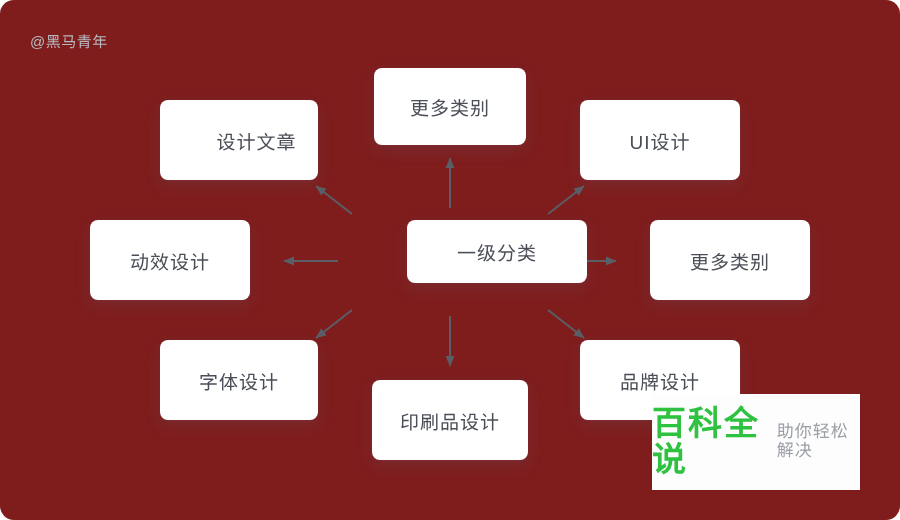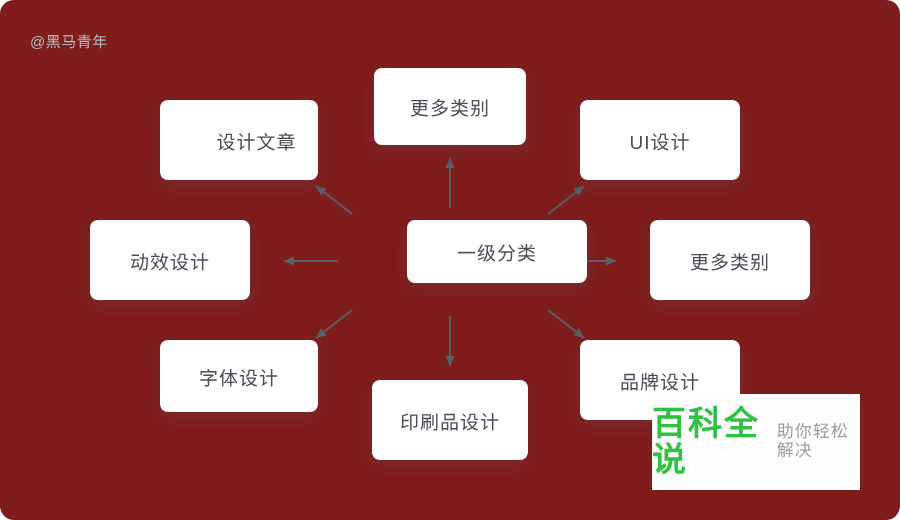--- a/index.html
+++ b/index.html
@@ -117,21 +117,21 @@
       </div>
       <div class="node" style="left: 580px; top: 100px; width: 160px; height: 80px;">
         <span class="label">UI设计</span>
       </div>
       <div class="node" style="left: 90px; top: 220px; width: 160px; height: 80px;">
         <span class="label">动效设计</span>
       </div>
       <div class="node" style="left: 650px; top: 220px; width: 160px; height: 80px;">
         <span class="label">更多类别</span>
       </div>
-      <div class="node" style="left: 160px; top: 340px; width: 158px; height: 72px;">
+      <div class="node" style="left: 160px; top: 340px; width: 158px; height: 80px;">
         <span class="label">字体设计</span>
       </div>
       <div class="node" style="left: 372px; top: 380px; width: 156px; height: 80px;">
         <span class="label">印刷品设计</span>
       </div>
       <div class="node" style="left: 580px; top: 340px; width: 160px; height: 80px;">
         <span class="label">品牌设计</span>
       </div>
       <div class="node center" style="left: 360px; top: 220px; width: 180px; height: 63px; margin-left: 47px;">
         <span class="label">一级分类</span>

